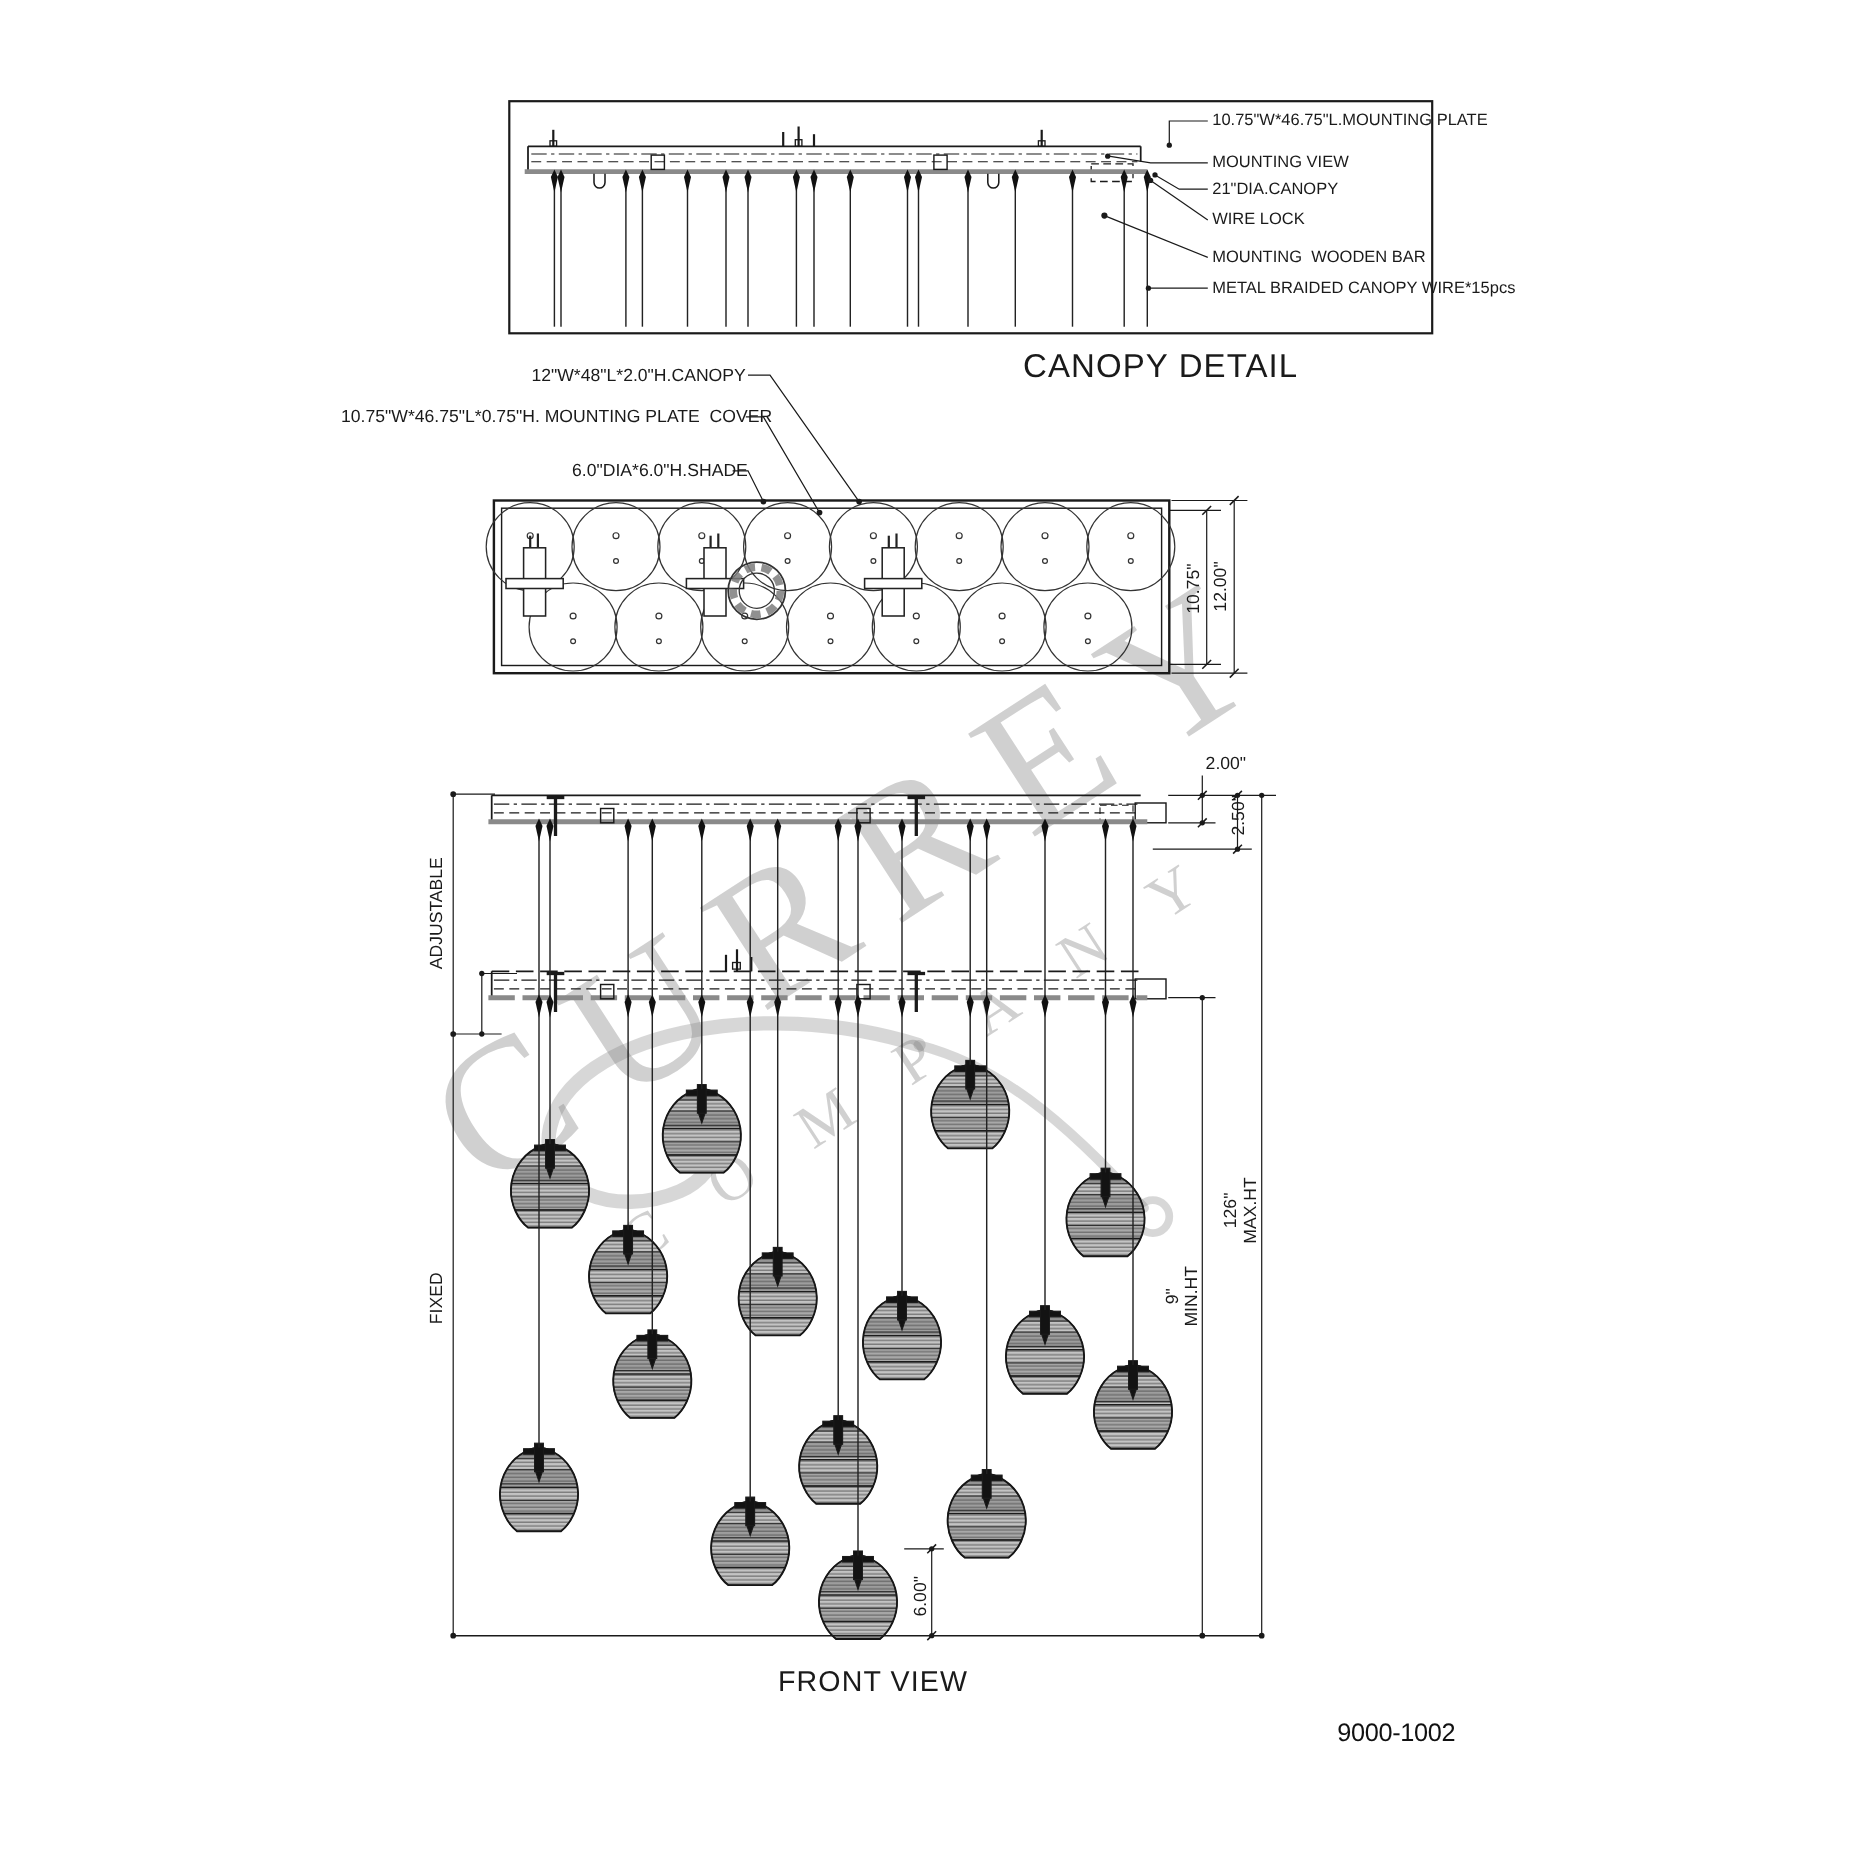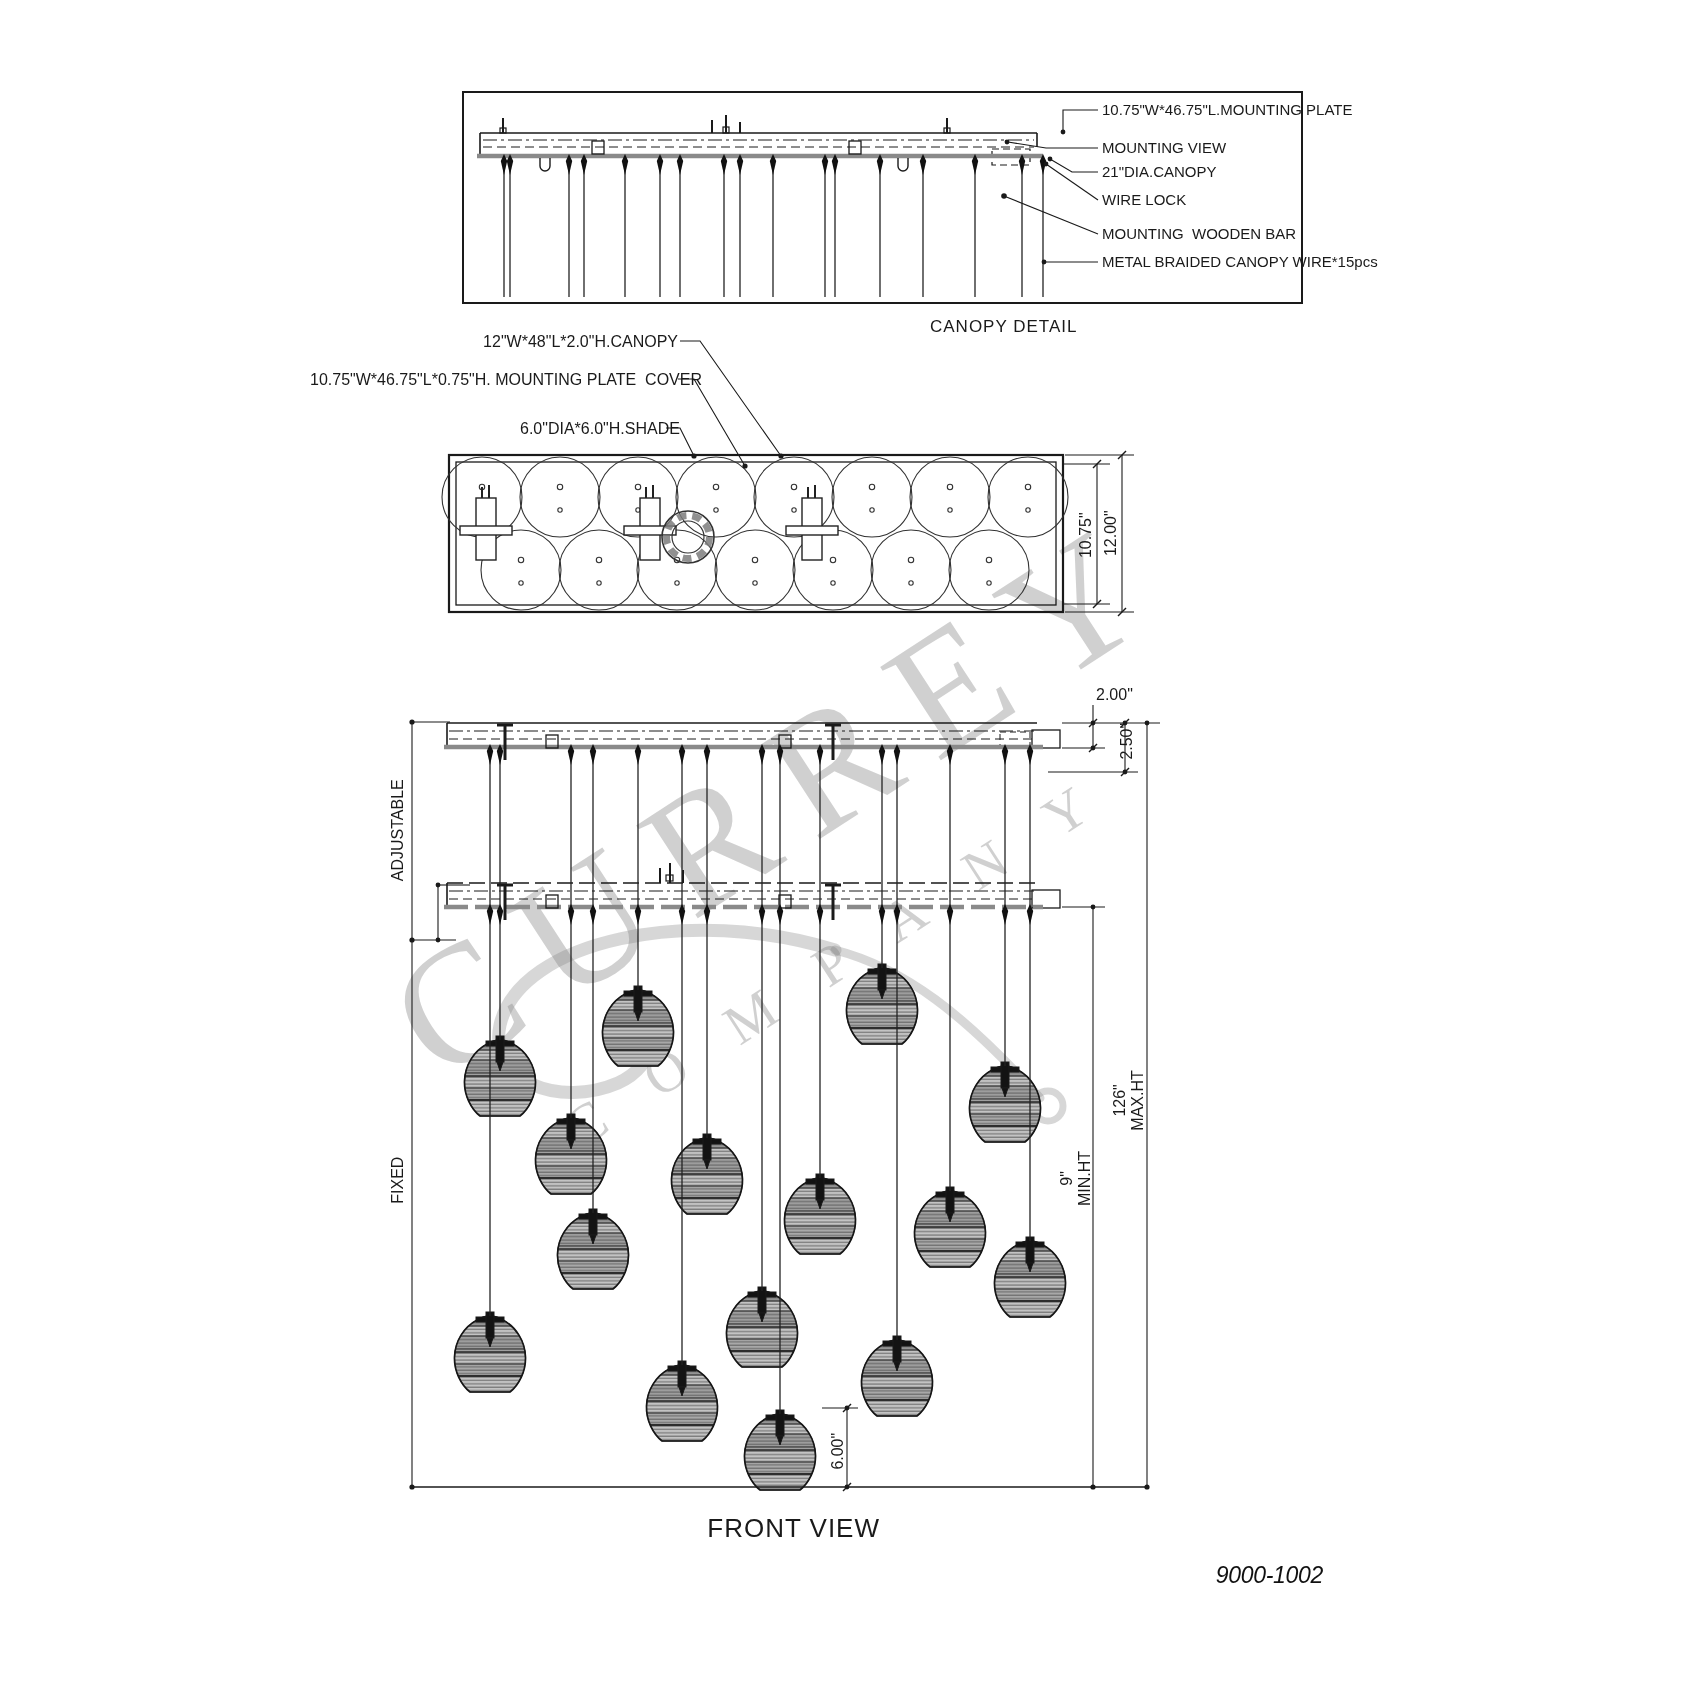--- a/index.html
+++ b/index.html
@@ -1,25 +1,25 @@
 <!DOCTYPE html>
 <html><head>
 <meta charset="utf-8">
 <style>
   html,body{margin:0;padding:0;background:#ffffff;}
   #stage{position:relative;width:1700px;height:1700px;background:#fff;overflow:hidden;
          font-family:"Liberation Sans",sans-serif;color:#1a1a1a;}
   #draw{position:absolute;left:0;top:0;}
   .lbl{position:absolute;white-space:pre;font-size:15px;line-height:1.1;color:#1a1a1a;}
   .plbl{position:absolute;white-space:pre;font-size:16px;text-align:right;color:#1a1a1a;}
-  .ttl{position:absolute;font-size:17px;letter-spacing:1px;color:#1a1a1a;}
+  .ttl{position:absolute;font-size:30px;letter-spacing:1px;color:#1a1a1a;}
   .rot{position:absolute;transform:rotate(-90deg);transform-origin:center;text-align:center;
        font-size:16px;line-height:1.15;color:#1a1a1a;}
   .dimh{position:absolute;font-size:16px;color:#1a1a1a;}
-  .foot{position:absolute;font-size:23px;text-align:right;letter-spacing:-0.3px;color:#111;font-style:italic;}
+  .foot{position:absolute;font-size:23px;text-align:right;letter-spacing:-0.3px;color:#111;}
   .wm1{position:absolute;left:330px;top:700px;width:900px;text-align:center;
        font-family:"Liberation Serif",serif;font-size:170px;letter-spacing:32px;
        color:rgba(125,125,125,0.36);transform:rotate(-33deg);transform-origin:center;}
   .wm2{position:absolute;left:470px;top:920px;width:760px;text-align:center;
        font-family:"Liberation Serif",serif;font-size:56px;letter-spacing:56px;
        color:rgba(125,125,125,0.36);transform:rotate(-33deg);transform-origin:center;}
 </style>
 </head>
 <body>
 

